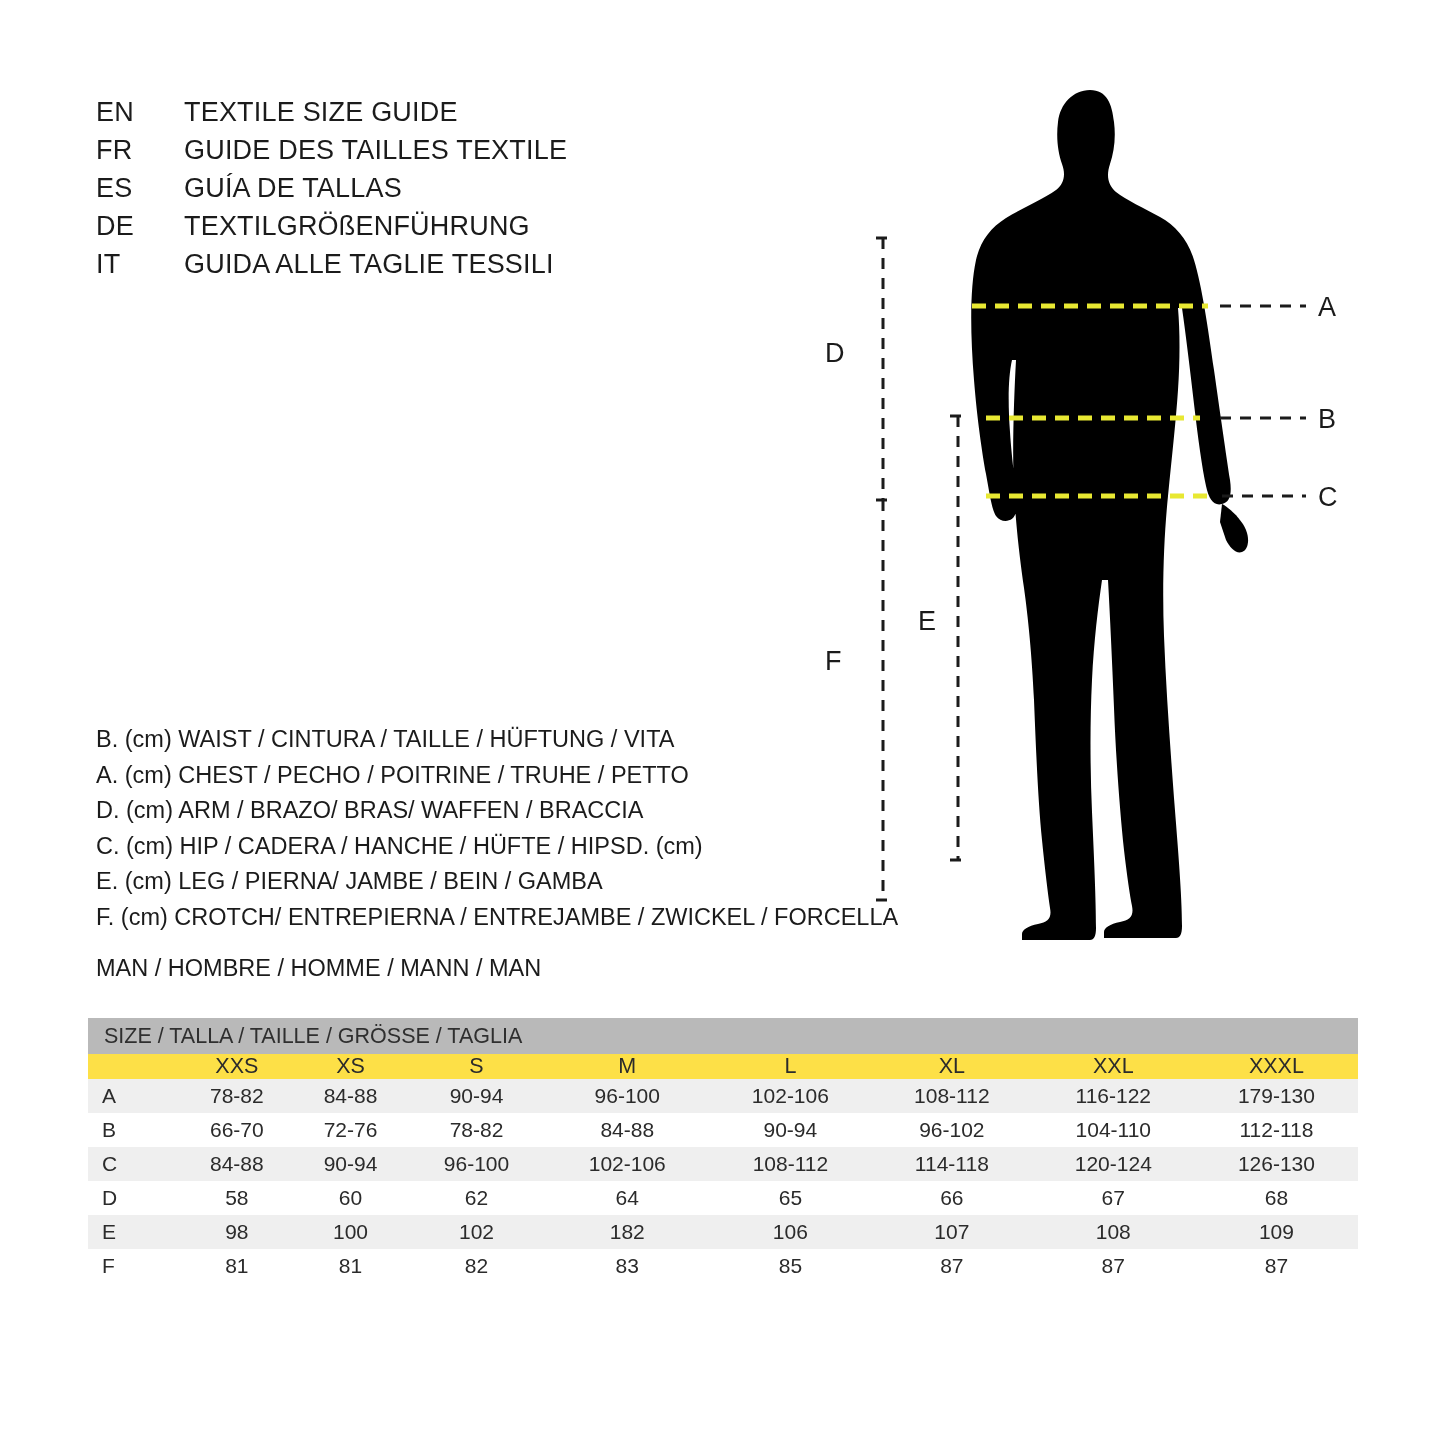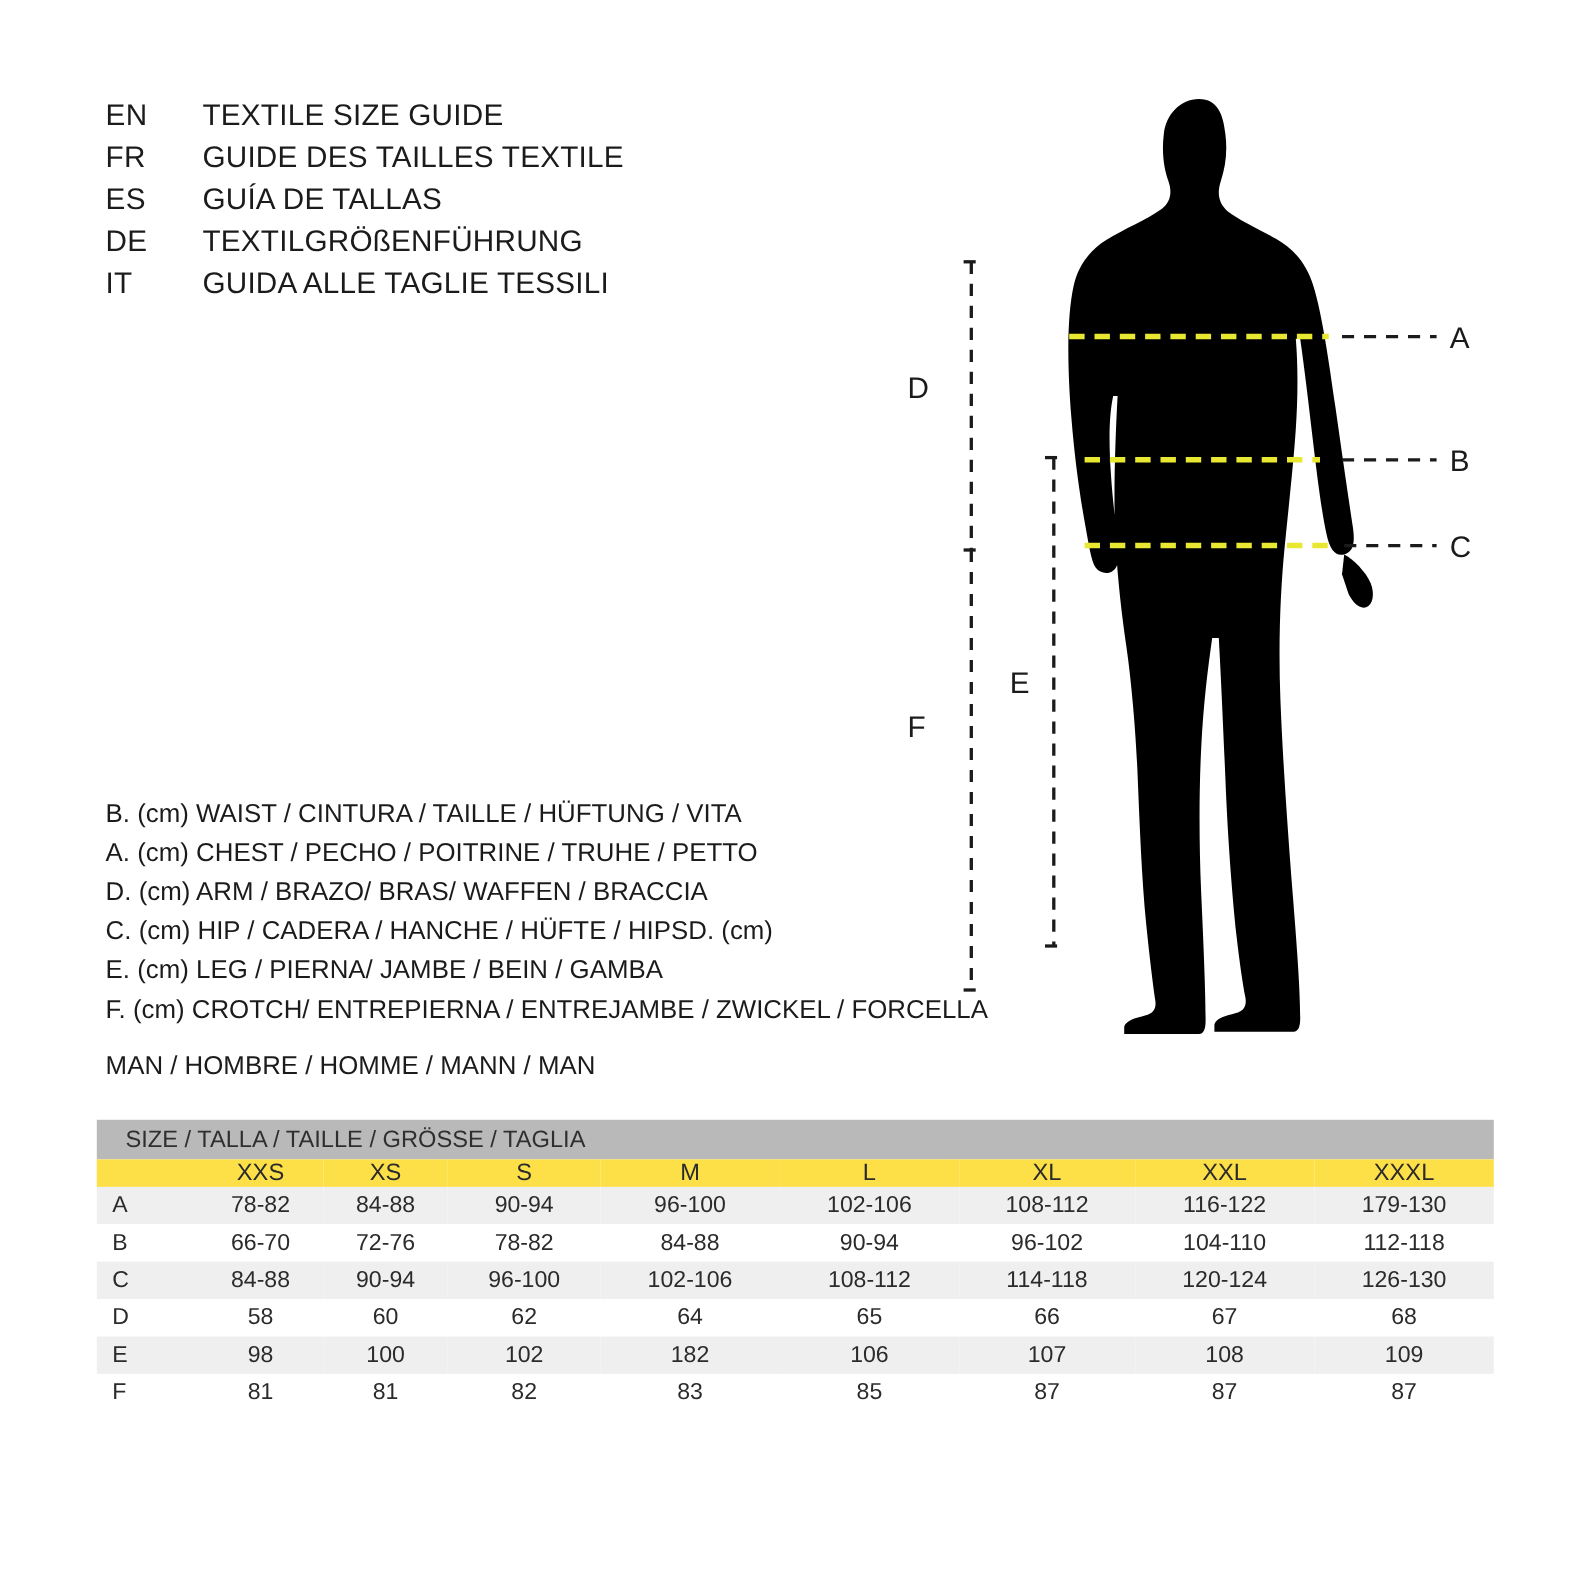--- a/index.html
+++ b/index.html
@@ -18,21 +18,21 @@
 
   
   .titles {
     position: absolute;
     left: 96px;
     top: 90px;
     width: 640px;
   }
   .title-row {
     display: flex;
-    align-items: flex-start;
+    align-items: flex-end;
     height: 38px;
     font-size: 27px;
     letter-spacing: 0.2px;
   }
   .title-lang {
     width: 88px;
     flex: 0 0 88px;
   }
   .title-text {
     white-space: nowrap;
@@ -82,21 +82,21 @@
     padding: 0;
     height: 34px;
     font-weight: normal;
     text-align: center;
   }
   .size-table tr.header-row {
     background: #b9b9b9;
   }
   .size-table tr.header-row td {
     text-align: left;
-    padding-left: 26px;
+    padding-left: 16px;
     height: 36px;
     font-size: 21.5px;
     color: #2f2f2f;
   }
   .size-table tr.cols-row td {
     background: #fde047;
     height: 20px;
     font-size: 21.5px;
   }
   .size-table tr.shade td {

